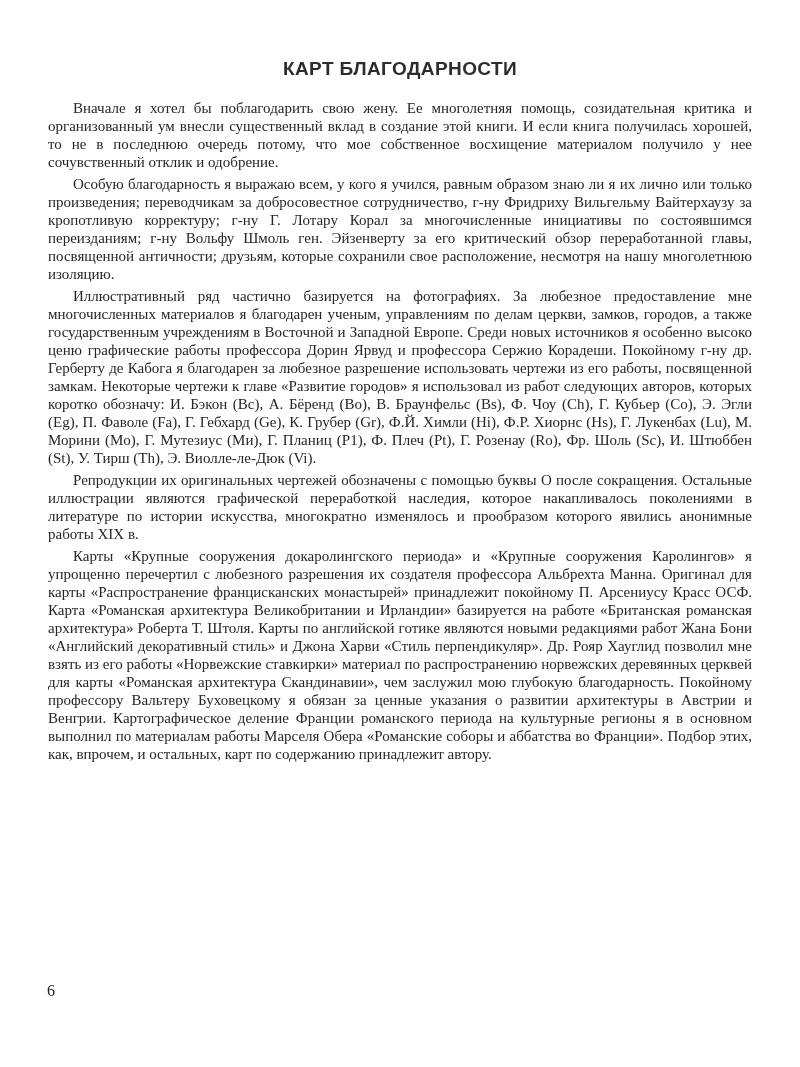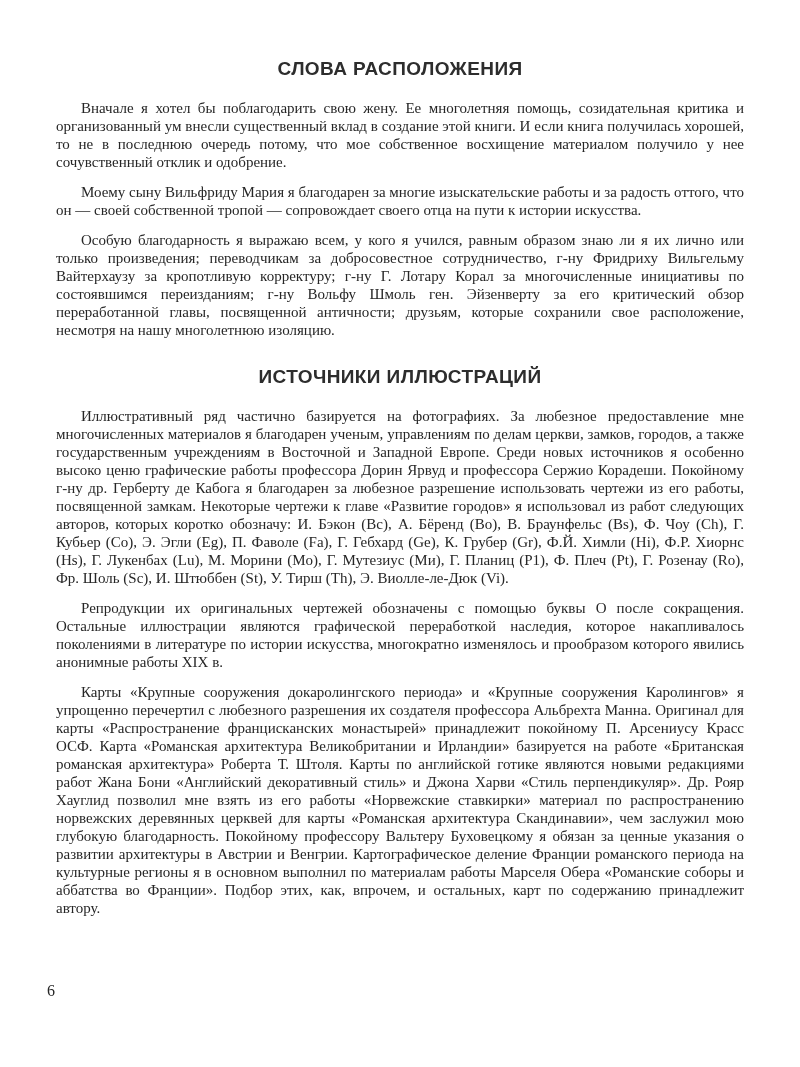--- a/index.html
+++ b/index.html
@@ -31,46 +31,44 @@
   .section + .section .section-heading {
     margin-top: 27px;
   }
   .body-paragraph {
     font-family: "Liberation Serif", "DejaVu Serif", serif;
     font-size: 15px;
     line-height: 18px;
     text-align: justify;
     text-indent: 25px;
     color: #262626;
-    margin: 12px;
+    margin: 4px;
   }
   .page-number {
     position: absolute;
     left: 47px;
     top: 982px;
     font-family: "Liberation Serif", "DejaVu Serif", serif;
     font-size: 16px;
     color: #262626;
   }
 </style>
 </head>
 <body>
 
 <div class="page">
   <div class="content">
 
     <section class="section">
-      <h1 class="section-heading">СЛОВА РАСПОЛОЖЕНИЯ</h1>
+      <h1 class="section-heading">КАРТ БЛАГОДАРНОСТИ</h1>
       <p class="body-paragraph">Вначале я хотел бы поблагодарить свою жену. Ее многолетняя помощь, созидательная критика и организованный ум внесли существенный вклад в создание этой книги. И если книга получилась хорошей, то не в последнюю очередь потому, что мое собственное восхищение материалом получило у нее сочувственный отклик и одобрение.</p>
-      <p class="body-paragraph">Моему сыну Вильфриду Мария я благодарен за многие изыскательские работы и за радость оттого, что он — своей собственной тропой — сопровождает своего отца на пути к истории искусства.</p>
       <p class="body-paragraph">Особую благодарность я выражаю всем, у кого я учился, равным образом знаю ли я их лично или только произведения; переводчикам за добросовестное сотрудничество, г-ну Фридриху Вильгельму Вайтерхаузу за кропотливую корректуру; г-ну Г. Лотару Корал за многочисленные инициативы по состоявшимся переизданиям; г-ну Вольфу Шмоль ген. Эйзенверту за его критический обзор переработанной главы, посвященной античности; друзьям, которые сохранили свое расположение, несмотря на нашу многолетнюю изоляцию.</p>
     </section>
 
     <section class="section">
-      <h1 class="section-heading">ИСТОЧНИКИ ИЛЛЮСТРАЦИЙ</h1>
       <p class="body-paragraph">Иллюстративный ряд частично базируется на фотографиях. За любезное предоставление мне многочисленных материалов я благодарен ученым, управлениям по делам церкви, замков, городов, а также государственным учреждениям в Восточной и Западной Европе. Среди новых источников я особенно высоко ценю графические работы профессора Дорин Ярвуд и профессора Сержио Корадеши. Покойному г-ну др. Герберту де Кабога я благодарен за любезное разрешение использовать чертежи из его работы, посвященной замкам. Некоторые чертежи к главе «Развитие городов» я использовал из работ следующих авторов, которых коротко обозначу: И. Бэкон (Bc), А. Бёренд (Bo), В. Браунфельс (Bs), Ф. Чоу (Ch), Г. Кубьер (Co), Э. Эгли (Eg), П. Фаволе (Fa), Г. Гебхард (Ge), К. Грубер (Gr), Ф.Й. Химли (Hi), Ф.Р. Хиорнс (Hs), Г. Лукенбах (Lu), М. Морини (Mo), Г. Мутезиус (Ми), Г. Планиц (P1), Ф. Плеч (Pt), Г. Розенау (Ro), Фр. Шоль (Sc), И. Штюббен (St), У. Тирш (Th), Э. Виолле-ле-Дюк (Vi).</p>
       <p class="body-paragraph">Репродукции их оригинальных чертежей обозначены с помощью буквы О после сокращения. Остальные иллюстрации являются графической переработкой наследия, которое накапливалось поколениями в литературе по истории искусства, многократно изменялось и прообразом которого явились анонимные работы XIX в.</p>
     </section>
 
     <section class="section">
       <p class="body-paragraph">Карты «Крупные сооружения докаролингского периода» и «Крупные сооружения Каролингов» я упрощенно перечертил с любезного разрешения их создателя профессора Альбрехта Манна. Оригинал для карты «Распространение францисканских монастырей» принадлежит покойному П. Арсениусу Красс ОСФ. Карта «Романская архитектура Великобритании и Ирландии» базируется на работе «Британская романская архитектура» Роберта Т. Штоля. Карты по английской готике являются новыми редакциями работ Жана Бони «Английский декоративный стиль» и Джона Харви «Стиль перпендикуляр». Др. Рояр Хауглид позволил мне взять из его работы «Норвежские ставкирки» материал по распространению норвежских деревянных церквей для карты «Романская архитектура Скандинавии», чем заслужил мою глубокую благодарность. Покойному профессору Вальтеру Буховецкому я обязан за ценные указания о развитии архитектуры в Австрии и Венгрии. Картографическое деление Франции романского периода на культурные регионы я в основном выполнил по материалам работы Марселя Обера «Романские соборы и аббатства во Франции». Подбор этих, как, впрочем, и остальных, карт по содержанию принадлежит автору.</p>
     </section>
 
   </div>
 

